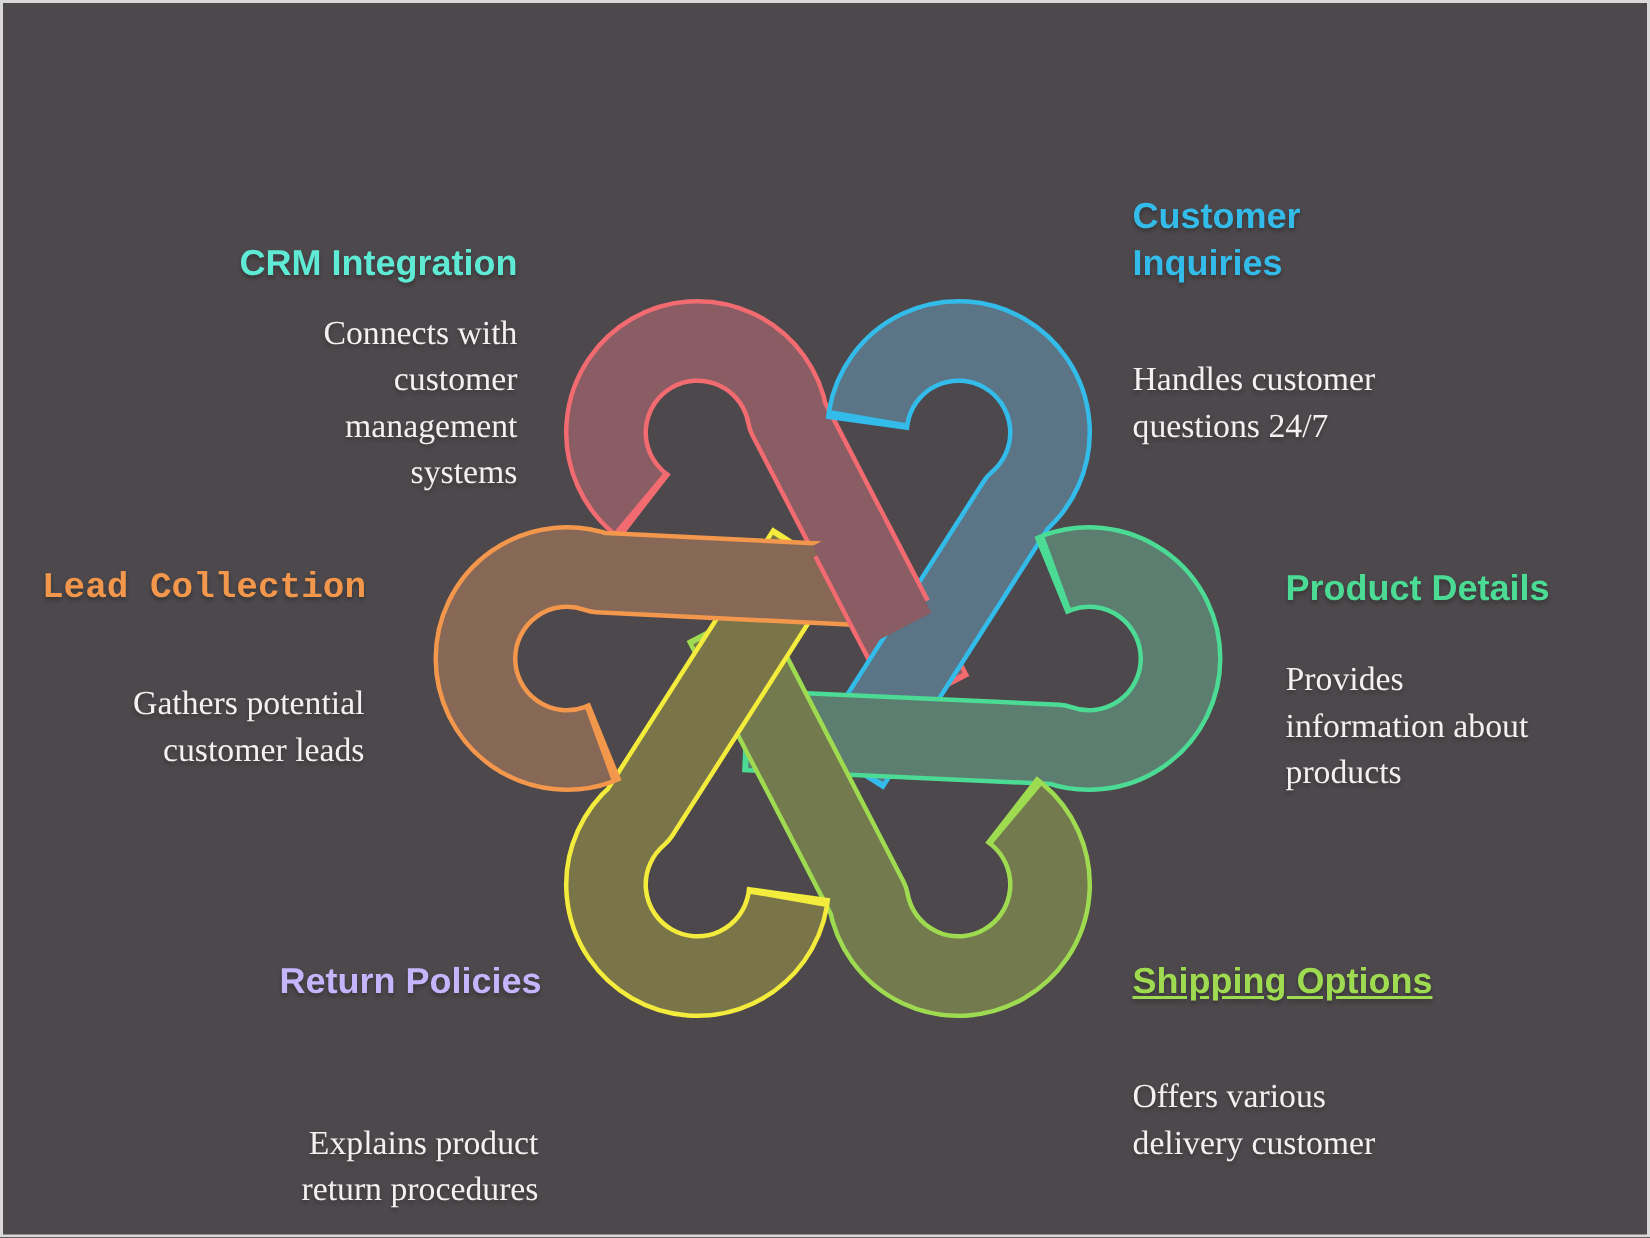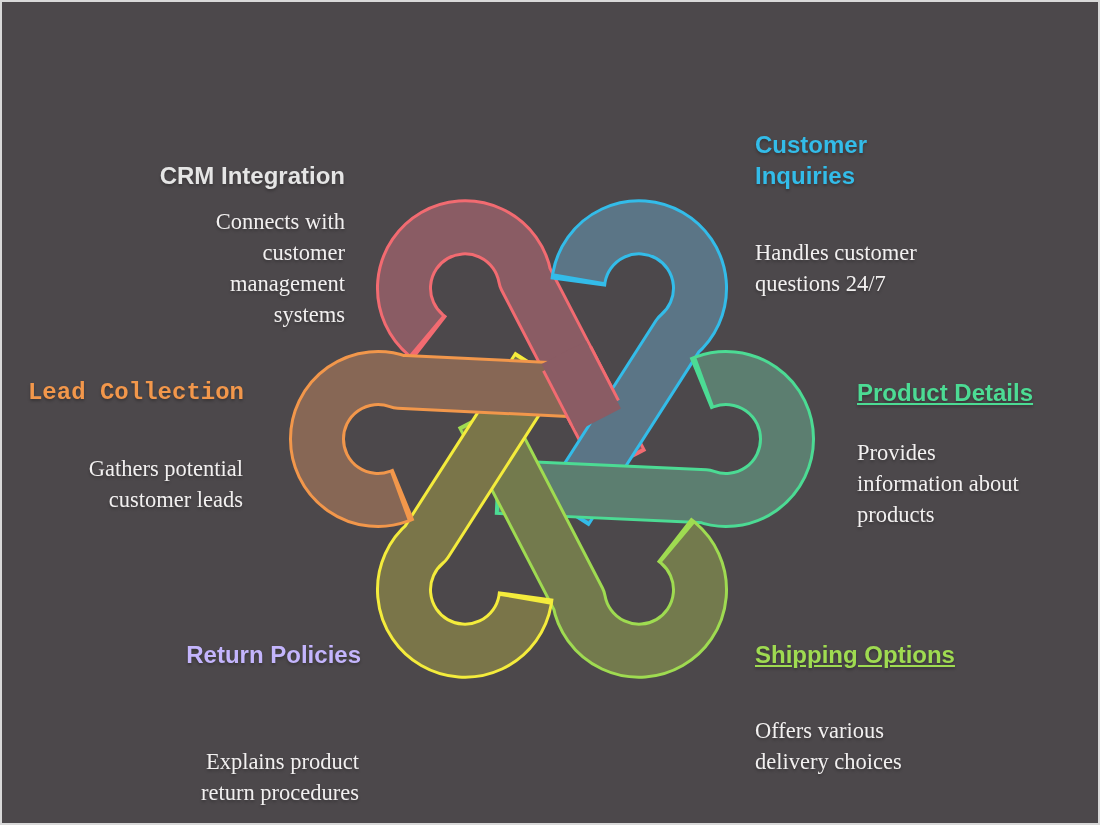--- a/index.html
+++ b/index.html
@@ -70,41 +70,41 @@
       <path class="rib-fill" d="M -57.3,-153.1 A 61 61 0 1 1 57.3,-153.1 L 48,38" stroke="#876755"></path>
     </g>
 
     <g transform="translate(550,437) rotate(-30)">
       <path class="rib-edge" d="M 53.2,-62 L 50.4,-1.5" stroke="#f26b71"></path>
       <path class="rib-fill" d="M 53.5,-69 L 50,6.9" stroke="#8a5c64"></path>
     </g>
   </svg>
 
 
-  <div class="txt heading ra t-crm-h" style="color: #e5e5e5;">CRM Integration</div>
+  <div class="txt heading ra t-crm-h" style="color: #5eead4;">CRM Integration</div>
   <div class="txt body-text ra t-crm-b">Connects with
 customer
 management
 systems</div>
 
   <div class="txt heading t-inq-h" style="color: rgb(51, 188, 233);">Customer
 Inquiries</div>
   <div class="txt body-text t-inq-b">Handles customer
 questions 24/7</div>
 
   <div class="txt heading ra t-lead-h" style="color: rgb(242, 151, 75); font-family: Liberation Mono, monospace;">Lead Collection</div>
   <div class="txt body-text ra t-lead-b">Gathers potential
 customer leads</div>
 
-  <div class="txt heading t-prod-h" style="color: rgb(76, 219, 148); text-decoration: underline;">Product Details</div>
+  <div class="txt heading t-prod-h" style="color: rgb(76, 219, 148);">Product Details</div>
   <div class="txt body-text t-prod-b">Provides
 information about
 products</div>
 
   <div class="txt heading ra t-ret-h" style="color: #c4b5fd;">Return Policies</div>
   <div class="txt body-text ra t-ret-b">Explains product
 return procedures</div>
 
   <div class="txt heading t-ship-h" style="color: rgb(159, 219, 81);">Shipping Options</div>
   <div class="txt body-text t-ship-b">Offers various
-delivery choices</div>
+delivery customer</div>
 
 </div>
 
 </body></html>

